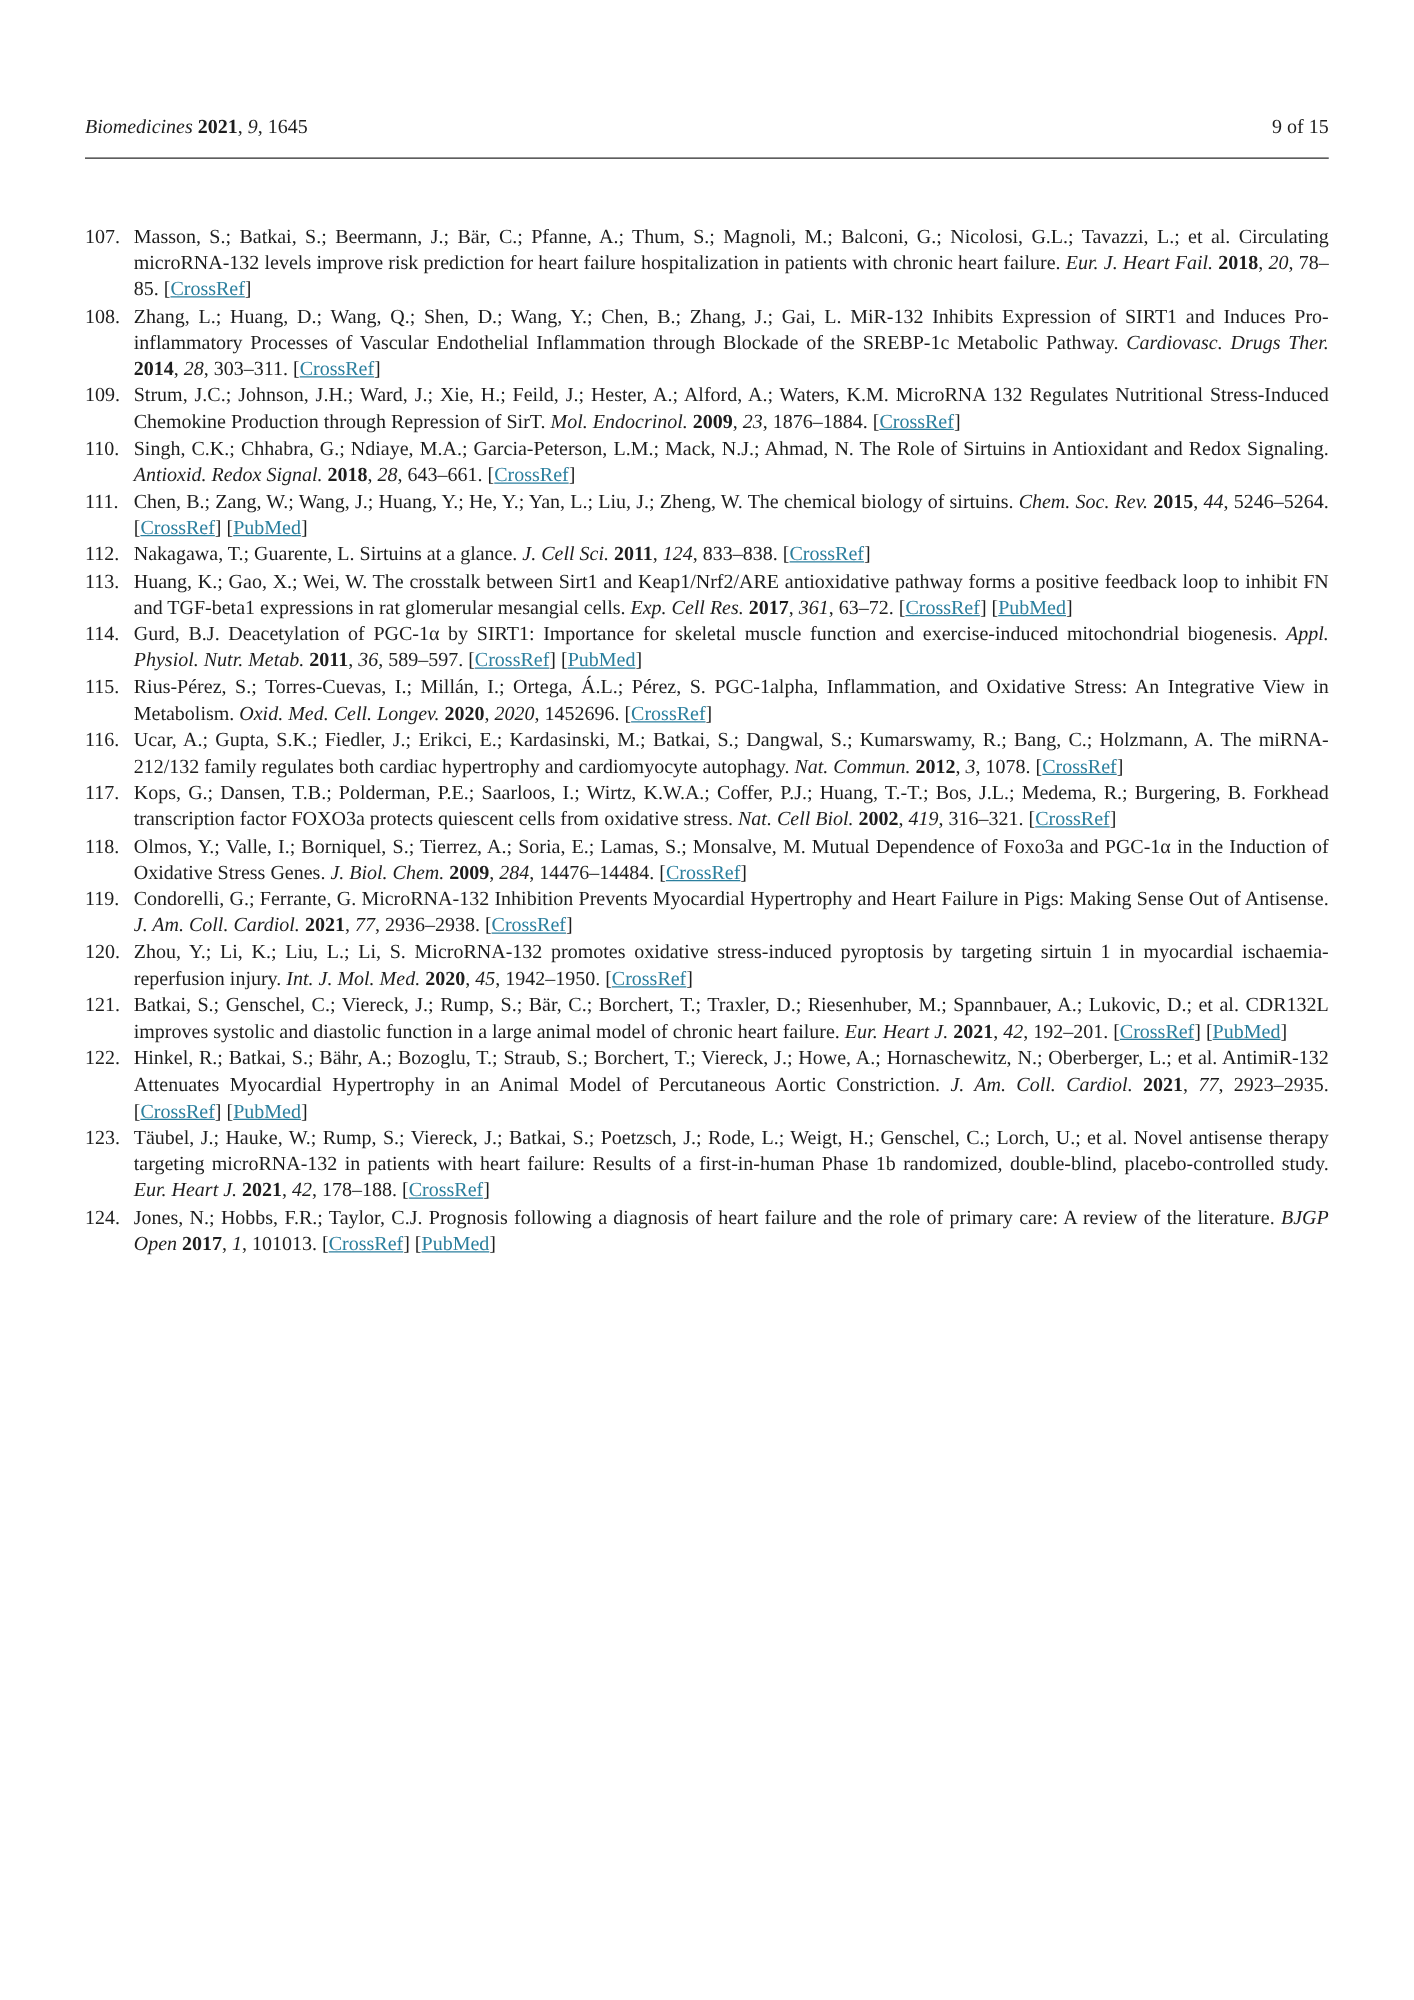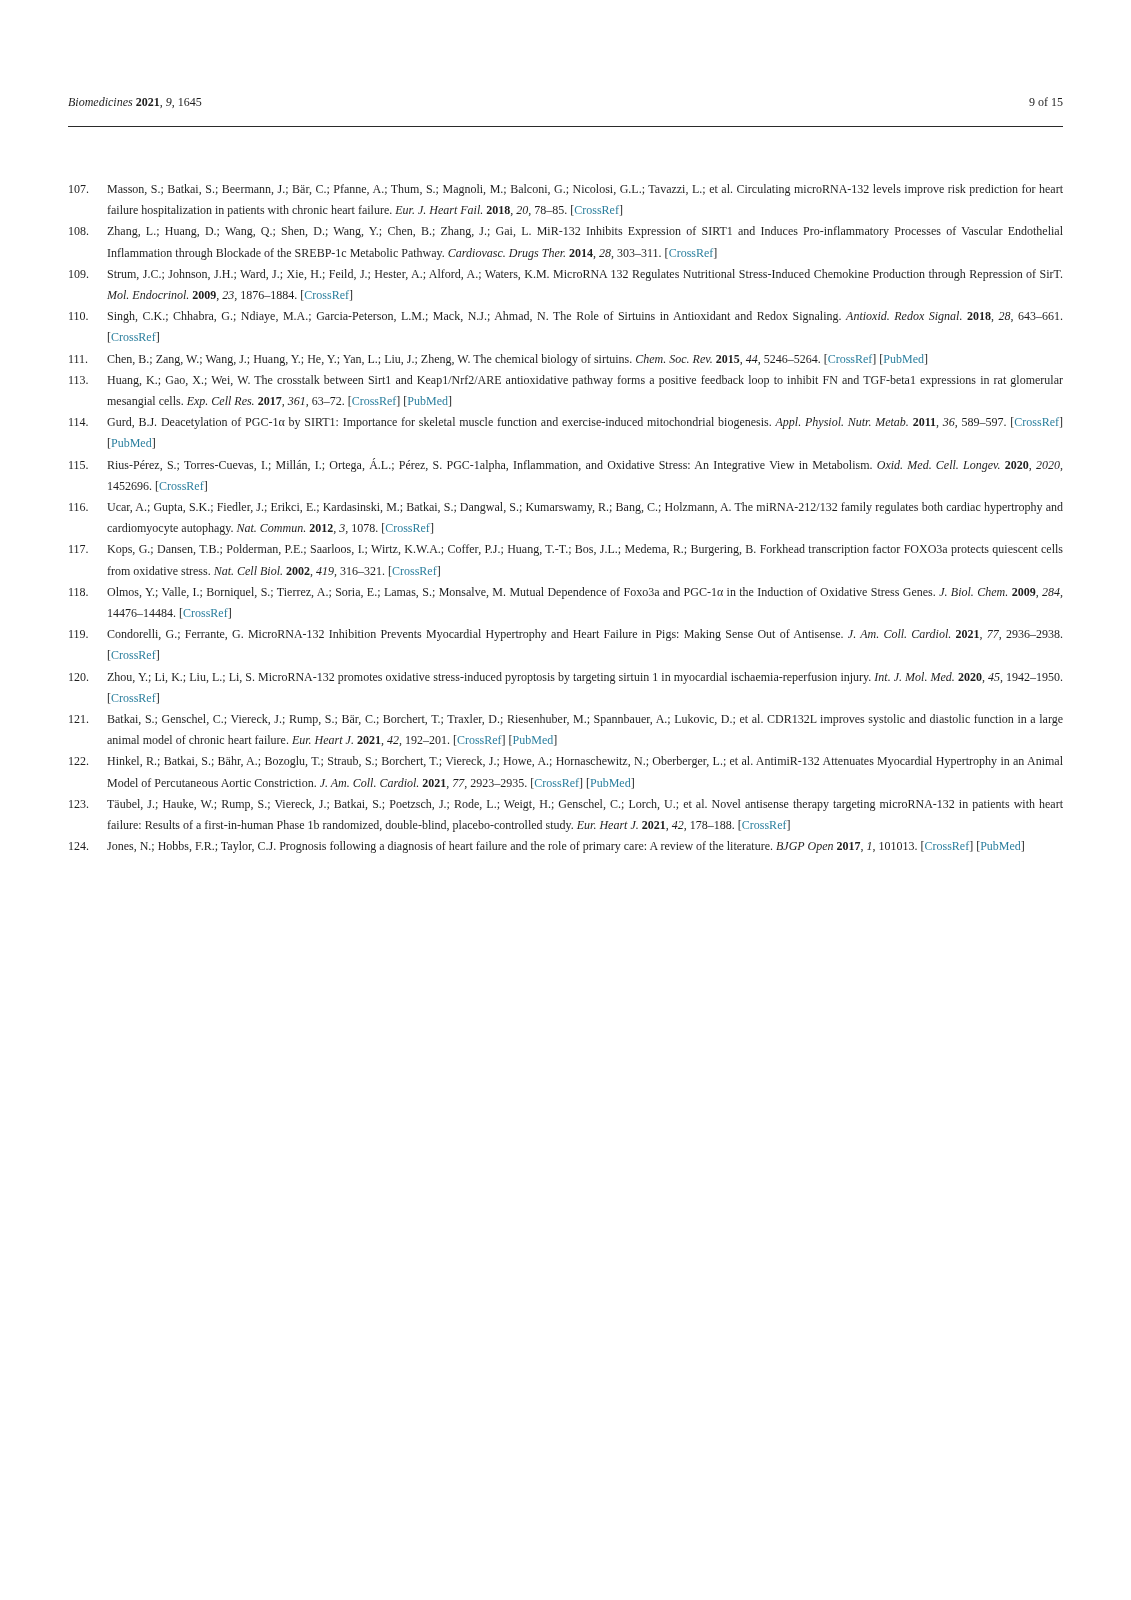--- a/index.html
+++ b/index.html
@@ -15,69 +15,70 @@
     overflow: hidden;
   }
   .header {
     position: absolute;
     left: 68px;
     width: 995px;
     top: 93px;
     display: flex;
     justify-content: space-between;
     align-items: baseline;
-    font-size: 12px;
+    font-size: 16px;
     line-height: 18px;
   }
   .header-rule {
     position: absolute;
     left: 68px;
     width: 995px;
     top: 126px;
     border: 0;
     border-top: 1.4px solid #2a2a2a;
     margin: 0;
   }
   .refs {
     position: absolute;
     left: 68px;
     width: 995px;
     top: 179px;
-    font-size: 12px;
+    font-size: 16px;
     line-height: 21.2px;
     text-align: justify;
   }
   .ref {
     position: relative;
     padding-left: 39px;
   }
   .ref .num {
     position: absolute;
     left: 0;
     top: 0;
   }
   .it { font-style: italic; }
   .bd { font-weight: bold; }
-  .lnk { color: var(--link-color); cursor: pointer; }
+  .lnk { color: var(--link-color); cursor: pointer; text-decoration: underline; }
 </style>
 </head>
 <body>
 
 <div class="page">
   <div class="header">
     <span><span class="it">Biomedicines</span><span> </span><span class="bd">2021</span><span>, </span><span class="it">9</span><span>, 1645</span></span>
     <span>9 of 15</span>
   </div>
   <hr class="header-rule">
   <div class="refs">
       <div class="ref"><span class="num">107.</span><span><span>Masson, S.; Batkai, S.; Beermann, J.; Bär, C.; Pfanne, A.; Thum, S.; Magnoli, M.; Balconi, G.; Nicolosi, G.L.; Tavazzi, L.; et al. Circulating microRNA-132 levels improve risk prediction for heart failure hospitalization in patients with chronic heart failure. </span><span class="it">Eur. J. Heart Fail.</span><span> </span><span class="bd">2018</span><span>, </span><span class="it">20</span><span>, 78–85. [</span><span class="lnk">CrossRef</span><span>]</span></span></div>
       <div class="ref"><span class="num">108.</span><span><span>Zhang, L.; Huang, D.; Wang, Q.; Shen, D.; Wang, Y.; Chen, B.; Zhang, J.; Gai, L. MiR-132 Inhibits Expression of SIRT1 and Induces Pro-inflammatory Processes of Vascular Endothelial Inflammation through Blockade of the SREBP-1c Metabolic Pathway. </span><span class="it">Cardiovasc. Drugs Ther.</span><span> </span><span class="bd">2014</span><span>, </span><span class="it">28</span><span>, 303–311. [</span><span class="lnk">CrossRef</span><span>]</span></span></div>
       <div class="ref"><span class="num">109.</span><span><span>Strum, J.C.; Johnson, J.H.; Ward, J.; Xie, H.; Feild, J.; Hester, A.; Alford, A.; Waters, K.M. MicroRNA 132 Regulates Nutritional Stress-Induced Chemokine Production through Repression of SirT. </span><span class="it">Mol. Endocrinol.</span><span> </span><span class="bd">2009</span><span>, </span><span class="it">23</span><span>, 1876–1884. [</span><span class="lnk">CrossRef</span><span>]</span></span></div>
       <div class="ref"><span class="num">110.</span><span><span>Singh, C.K.; Chhabra, G.; Ndiaye, M.A.; Garcia-Peterson, L.M.; Mack, N.J.; Ahmad, N. The Role of Sirtuins in Antioxidant and Redox Signaling. </span><span class="it">Antioxid. Redox Signal.</span><span> </span><span class="bd">2018</span><span>, </span><span class="it">28</span><span>, 643–661. [</span><span class="lnk">CrossRef</span><span>]</span></span></div>
       <div class="ref"><span class="num">111.</span><span><span>Chen, B.; Zang, W.; Wang, J.; Huang, Y.; He, Y.; Yan, L.; Liu, J.; Zheng, W. The chemical biology of sirtuins. </span><span class="it">Chem. Soc. Rev.</span><span> </span><span class="bd">2015</span><span>, </span><span class="it">44</span><span>, 5246–5264. [</span><span class="lnk">CrossRef</span><span>] [</span><span class="lnk">PubMed</span><span>]</span></span></div>
+      <div class="ref"><span class="num">112.</span><span><span>Nakagawa, T.; Guarente, L. Sirtuins at a glance. </span><span class="it">J. Cell Sci.</span><span> </span><span class="bd">2011</span><span>, </span><span class="it">124</span><span>, 833–838. [</span><span class="lnk">CrossRef</span><span>]</span></span></div>
       <div class="ref"><span class="num">113.</span><span><span>Huang, K.; Gao, X.; Wei, W. The crosstalk between Sirt1 and Keap1/Nrf2/ARE antioxidative pathway forms a positive feedback loop to inhibit FN and TGF-beta1 expressions in rat glomerular mesangial cells. </span><span class="it">Exp. Cell Res.</span><span> </span><span class="bd">2017</span><span>, </span><span class="it">361</span><span>, 63–72. [</span><span class="lnk">CrossRef</span><span>] [</span><span class="lnk">PubMed</span><span>]</span></span></div>
       <div class="ref"><span class="num">114.</span><span><span>Gurd, B.J. Deacetylation of PGC-1α by SIRT1: Importance for skeletal muscle function and exercise-induced mitochondrial biogenesis. </span><span class="it">Appl. Physiol. Nutr. Metab.</span><span> </span><span class="bd">2011</span><span>, </span><span class="it">36</span><span>, 589–597. [</span><span class="lnk">CrossRef</span><span>] [</span><span class="lnk">PubMed</span><span>]</span></span></div>
       <div class="ref"><span class="num">115.</span><span><span>Rius-Pérez, S.; Torres-Cuevas, I.; Millán, I.; Ortega, Á.L.; Pérez, S. PGC-1alpha, Inflammation, and Oxidative Stress: An Integrative View in Metabolism. </span><span class="it">Oxid. Med. Cell. Longev.</span><span> </span><span class="bd">2020</span><span>, </span><span class="it">2020</span><span>, 1452696. [</span><span class="lnk">CrossRef</span><span>]</span></span></div>
       <div class="ref"><span class="num">116.</span><span><span>Ucar, A.; Gupta, S.K.; Fiedler, J.; Erikci, E.; Kardasinski, M.; Batkai, S.; Dangwal, S.; Kumarswamy, R.; Bang, C.; Holzmann, A. The miRNA-212/132 family regulates both cardiac hypertrophy and cardiomyocyte autophagy. </span><span class="it">Nat. Commun.</span><span> </span><span class="bd">2012</span><span>, </span><span class="it">3</span><span>, 1078. [</span><span class="lnk">CrossRef</span><span>]</span></span></div>
       <div class="ref"><span class="num">117.</span><span><span>Kops, G.; Dansen, T.B.; Polderman, P.E.; Saarloos, I.; Wirtz, K.W.A.; Coffer, P.J.; Huang, T.-T.; Bos, J.L.; Medema, R.; Burgering, B. Forkhead transcription factor FOXO3a protects quiescent cells from oxidative stress. </span><span class="it">Nat. Cell Biol.</span><span> </span><span class="bd">2002</span><span>, </span><span class="it">419</span><span>, 316–321. [</span><span class="lnk">CrossRef</span><span>]</span></span></div>
       <div class="ref"><span class="num">118.</span><span><span>Olmos, Y.; Valle, I.; Borniquel, S.; Tierrez, A.; Soria, E.; Lamas, S.; Monsalve, M. Mutual Dependence of Foxo3a and PGC-1α in the Induction of Oxidative Stress Genes. </span><span class="it">J. Biol. Chem.</span><span> </span><span class="bd">2009</span><span>, </span><span class="it">284</span><span>, 14476–14484. [</span><span class="lnk">CrossRef</span><span>]</span></span></div>
       <div class="ref"><span class="num">119.</span><span><span>Condorelli, G.; Ferrante, G. MicroRNA-132 Inhibition Prevents Myocardial Hypertrophy and Heart Failure in Pigs: Making Sense Out of Antisense. </span><span class="it">J. Am. Coll. Cardiol.</span><span> </span><span class="bd">2021</span><span>, </span><span class="it">77</span><span>, 2936–2938. [</span><span class="lnk">CrossRef</span><span>]</span></span></div>
       <div class="ref"><span class="num">120.</span><span><span>Zhou, Y.; Li, K.; Liu, L.; Li, S. MicroRNA-132 promotes oxidative stress-induced pyroptosis by targeting sirtuin 1 in myocardial ischaemia-reperfusion injury. </span><span class="it">Int. J. Mol. Med.</span><span> </span><span class="bd">2020</span><span>, </span><span class="it">45</span><span>, 1942–1950. [</span><span class="lnk">CrossRef</span><span>]</span></span></div>
       <div class="ref"><span class="num">121.</span><span><span>Batkai, S.; Genschel, C.; Viereck, J.; Rump, S.; Bär, C.; Borchert, T.; Traxler, D.; Riesenhuber, M.; Spannbauer, A.; Lukovic, D.; et al. CDR132L improves systolic and diastolic function in a large animal model of chronic heart failure. </span><span class="it">Eur. Heart J.</span><span> </span><span class="bd">2021</span><span>, </span><span class="it">42</span><span>, 192–201. [</span><span class="lnk">CrossRef</span><span>] [</span><span class="lnk">PubMed</span><span>]</span></span></div>
       <div class="ref"><span class="num">122.</span><span><span>Hinkel, R.; Batkai, S.; Bähr, A.; Bozoglu, T.; Straub, S.; Borchert, T.; Viereck, J.; Howe, A.; Hornaschewitz, N.; Oberberger, L.; et al. AntimiR-132 Attenuates Myocardial Hypertrophy in an Animal Model of Percutaneous Aortic Constriction. </span><span class="it">J. Am. Coll. Cardiol.</span><span> </span><span class="bd">2021</span><span>, </span><span class="it">77</span><span>, 2923–2935. [</span><span class="lnk">CrossRef</span><span>] [</span><span class="lnk">PubMed</span><span>]</span></span></div>

